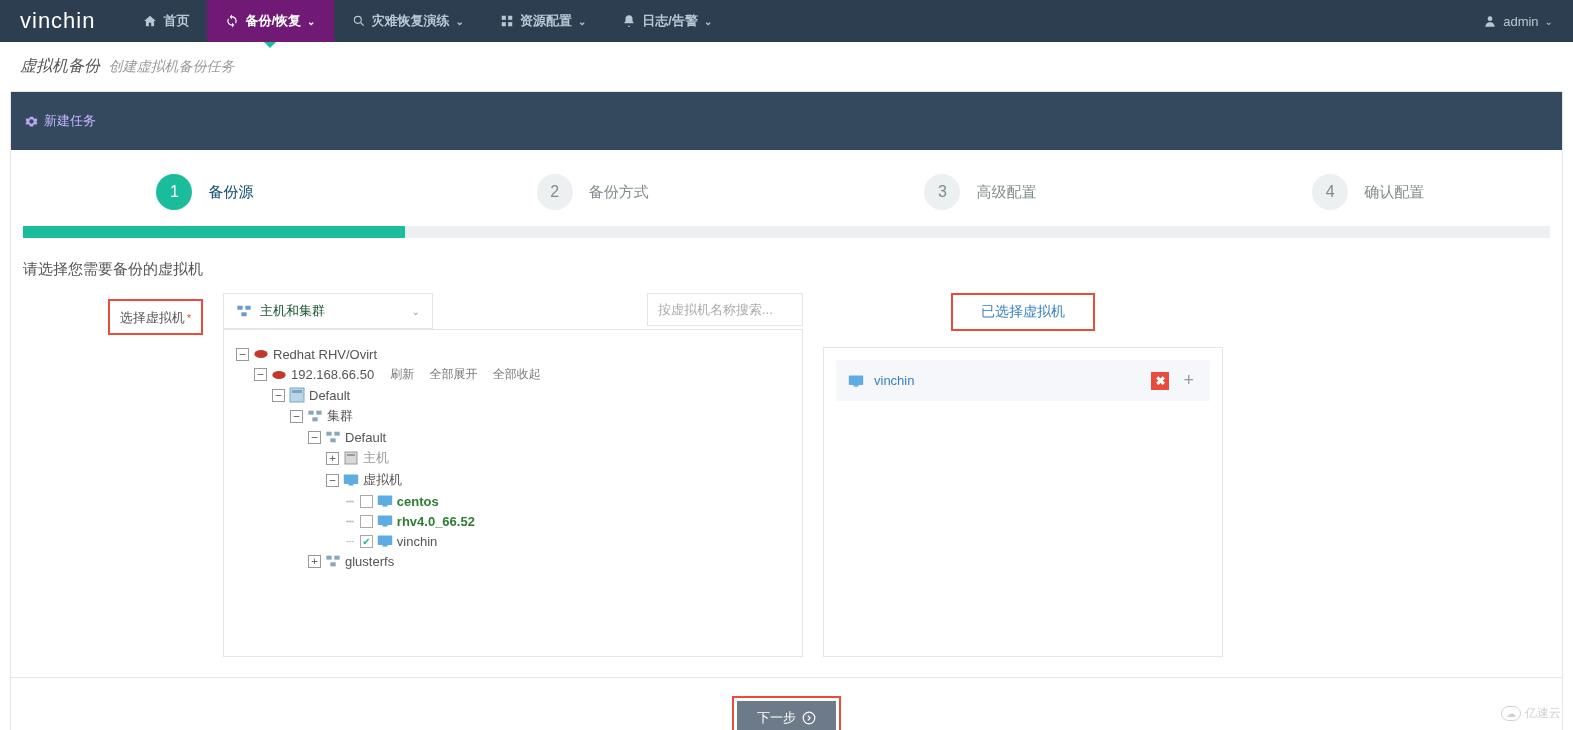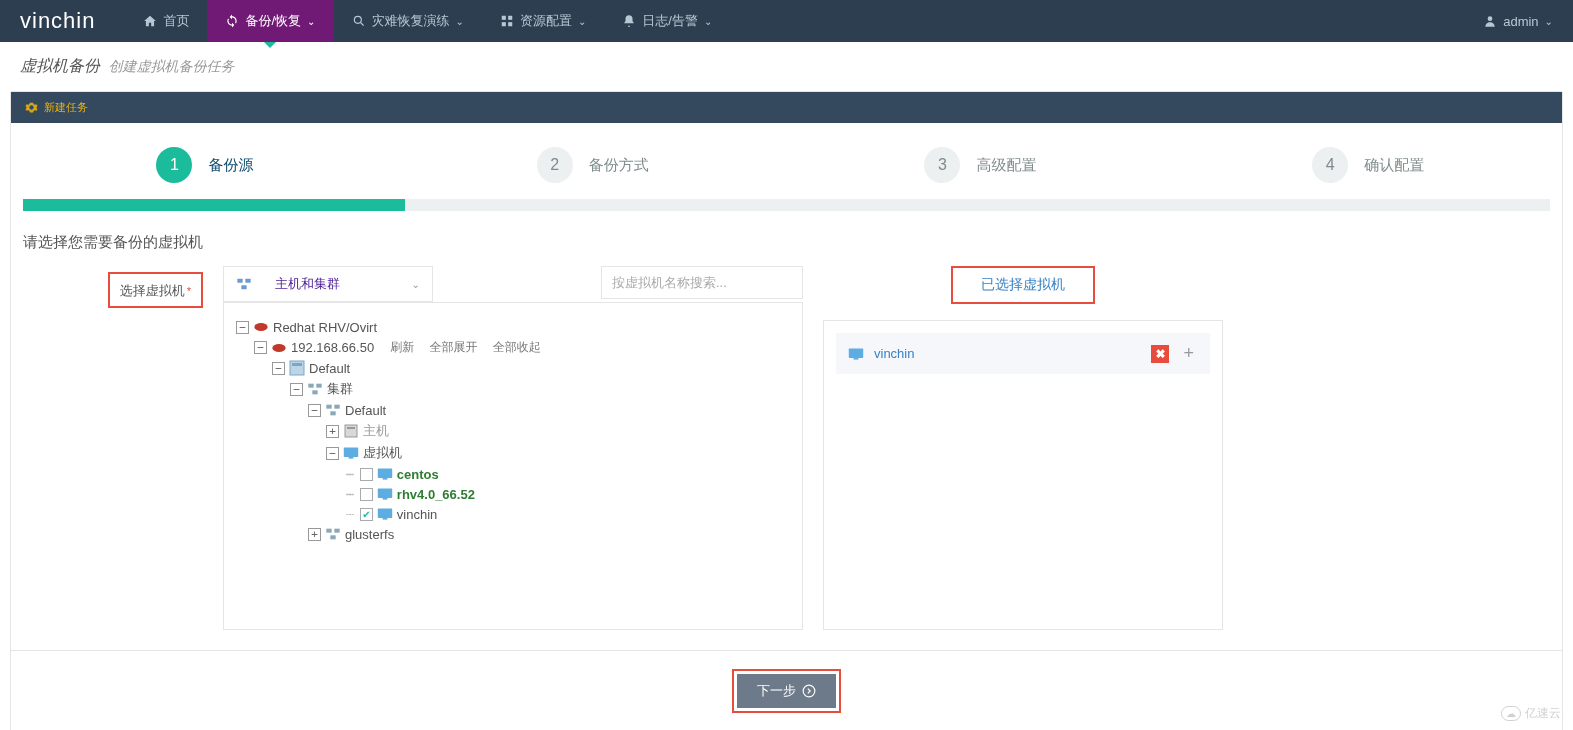--- a/index.html
+++ b/index.html
@@ -1,32 +1,32 @@
 <!DOCTYPE html>
 <html><head>
   <meta charset="utf-8">
   <style>
     * { margin: 0; padding: 0; box-sizing: border-box; }
     body { font-family: "Microsoft YaHei", Arial, sans-serif; font-size: 13px; background: #fff; color: #333; }
     
     .topnav { background: #2c3e50; height: 42px; display: flex; align-items: stretch; color: #fff; }
     .logo { font-family: Arial, sans-serif; font-size: 22px; font-weight: 400; color: #fff; padding: 0 30px 0 20px; display: flex; align-items: center; letter-spacing: 1px; }
-    .nav-item { display: flex; align-items: center; padding: 0 18px; color: #b8c7d4; font-size: 13px; cursor: pointer; gap: 6px; position: relative; }
+    .nav-item { display: flex; align-items: center; padding: 0 18px; color: #b8c7d4; font-size: 13px; cursor: pointer; gap: 6px; position: relative; font-weight: bold; }
     .nav-item.active { background: #701a75; color: #fff; }
     .nav-item.active::after { content: ''; position: absolute; bottom: -6px; left: 50%; transform: translateX(-50%); width: 0; height: 0; border-left: 6px solid transparent; border-right: 6px solid transparent; border-top: 6px solid #1abc9c; }
     .nav-spacer { flex: 1; }
     .nav-user { display: flex; align-items: center; padding: 0 20px; gap: 6px; color: #b8c7d4; font-size: 13px; cursor: pointer; }
     .caret { font-size: 10px; }
     
     .breadcrumb { padding: 14px 20px; font-size: 16px; font-style: italic; }
     .bc-main { color: #555; }
     .bc-sub { color: #999; font-size: 14px; margin-left: 4px; }
     
     .panel { margin: 0 10px; border: 1px solid #e5e5e5; border-radius: 2px; background: #fff; }
-    .panel-header { background: #34495e; color: #eab308; padding: 8px 14px; font-size: 11px; display: flex; align-items: center; gap: 6px; }
+    .panel-header { background: #34495e; color: #c4b5fd; padding: 20px 14px; font-size: 13px; display: flex; align-items: center; gap: 6px; }
     .panel-body { padding: 0; }
     
     .steps { display: flex; padding: 24px 0 10px 0; }
     .step { flex: 1; display: flex; align-items: center; justify-content: center; gap: 16px; }
     .step-num { width: 36px; height: 36px; border-radius: 50%; display: flex; align-items: center; justify-content: center; font-size: 16px; }
     .step-num.active { background: #1abc9c; color: #fff; }
     .step-num.inactive { background: #ecf0f1; color: #7f8c8d; }
     .step-label { color: #7f8c8d; font-size: 15px; }
     .step.active .step-label { color: #0c4a6e; }
     
@@ -38,22 +38,22 @@
     .section-title { padding: 22px 12px 14px 12px; font-size: 15px; color: #555; }
     
     .form-area { display: flex; padding: 0 12px 20px 12px; gap: 20px; }
     
     .form-label-col { width: 180px; text-align: right; padding-top: 6px; }
     .label-box { display: inline-block; border: 2px solid #e74c3c; padding: 8px 10px 6px 10px; position: relative; color: #555; }
     .label-box .req { color: #e74c3c; margin-left: 2px; font-size: 11px; }
     
     .tree-panel { flex: 1; max-width: 580px; border: 1px solid #e5e5e5; padding: 0; }
     .dropdown-bar { padding: 8px 12px; display: flex; align-items: center; gap: 8px; border-bottom: 1px solid #e5e5e5; cursor: pointer; justify-content: space-between; }
-    .dropdown-left { display: flex; align-items: center; gap: 23px; color: #4c1d95; }
-    .search-input { width: 202px; padding: 8px 10px; border: 1px solid #e5e5e5; font-size: 13px; color: #666; outline: none; }
+    .dropdown-left { display: flex; align-items: center; gap: 8px; color: #14532d; }
+    .search-input { width: 156px; padding: 8px 10px; border: 1px solid #e5e5e5; font-size: 13px; color: #666; outline: none; }
     .search-input::placeholder { color: #aaa; }
     
     .tree-body { padding: 14px 12px; min-height: 280px; }
     .tree-row { display: flex; align-items: center; gap: 4px; padding: 2px 0; font-size: 13px; color: #555; }
     .tree-row.bold { font-weight: bold; color: #2e7d32; }
     .exp { width: 13px; height: 13px; border: 1px solid #999; display: inline-flex; align-items: center; justify-content: center; font-size: 11px; line-height: 1; cursor: pointer; color: #666; font-family: monospace; background: #fff;}
     .icn { width: 16px; height: 16px; display: inline-flex; align-items: center; justify-content: center; }
     .tree-actions { color: #777; font-size: 12px; margin-left: 12px; }
     .tree-actions span { margin-right: 12px; cursor: pointer; }
     .chk { width: 13px; height: 13px; border: 1px solid #aaa; display: inline-flex; align-items: center; justify-content: center; font-size: 10px; cursor: pointer; color: #1abc9c; }

